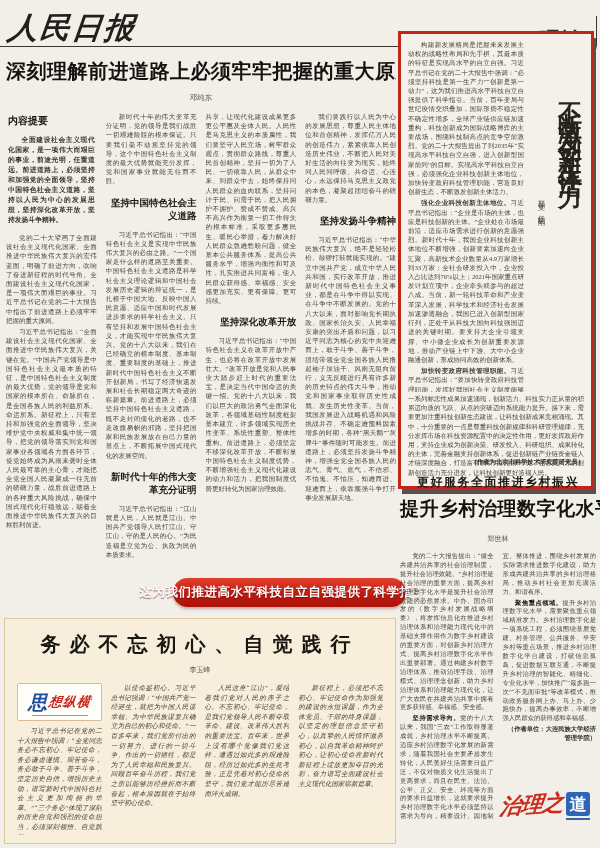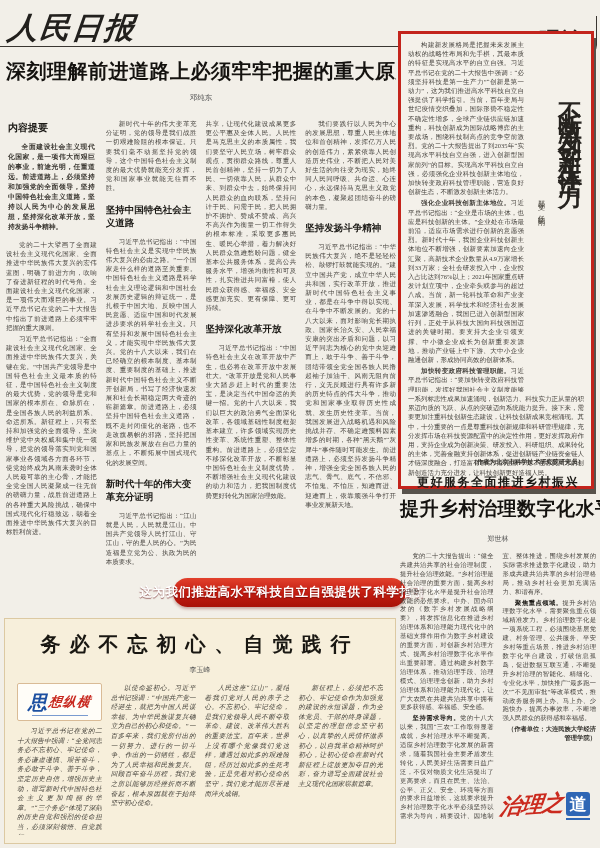--- a/index.html
+++ b/index.html
@@ -17,27 +17,27 @@
     padding:0 10px 4px 14px;border-bottom:1.6px solid #3a3631;border-right:1.6px solid #3a3631;
     border-bottom-right-radius:10px;height:34px;}
   .head-date{font-size:8px;color:#444;margin-bottom:4px;letter-spacing:.5px;}
   .head-page{font-size:24px;font-weight:bold;line-height:1;}
   .head-section{font-size:20px;font-weight:bold;letter-spacing:3px;line-height:1.1;}
   
   .main-art{position:absolute;left:6px;top:58px;width:390px;height:554px;overflow:hidden;}
   .main-headline{font-family:"Liberation Sans","DejaVu Sans",sans-serif;font-weight:900;
     font-size:20px;letter-spacing:.5px;text-align:center;color:#14120f;white-space:nowrap;}
   .main-author{text-align:center;font-size:7.5px;color:#555;margin-top:8px;}
-  .main-cols{display:flex;gap:9px;margin-top:16px;height:488px;overflow:hidden;}
+  .main-cols{display:flex;gap:9px;margin-top:9px;height:488px;overflow:hidden;}
   .mcol{flex:1;overflow:hidden;}
   .body-txt{font-size:6.5px;line-height:9.2px;text-align:justify;color:#46433e;}
   .body-txt p{margin:0 0 2px 0;text-indent:2em;}
   .body-txt p.no-indent{text-indent:0;}
   .sec-head{font-family:"Liberation Sans","DejaVu Sans",sans-serif;font-weight:bold;
-    font-size:9.5px;text-align:left;color:#1b1915;margin:10px 0 8px 0;line-height:13px;}
+    font-size:9.5px;text-align:right;color:#1b1915;margin:10px 0 8px 0;line-height:13px;}
   .summary-box{margin-bottom:8px;}
   .summary-title{font-family:"Liberation Sans","DejaVu Sans",sans-serif;font-weight:bold;
     font-size:10px;margin:2px 0 7px 2px;color:#1b1915;}
   .summary-text{font-size:6.8px;line-height:10px;font-weight:bold;text-align:justify;
     color:#3c3933;padding:0 2px;text-indent:2em;}
   
   .banner{position:absolute;left:173px;top:578px;width:233px;height:29px;border-radius:15px;
     background:linear-gradient(180deg,#e2402c 0%,#c01b10 55%,#a81208 100%);
     display:flex;align-items:center;justify-content:center;gap:5px;
     box-shadow:0 2px 3px rgba(120,30,20,.35);}

